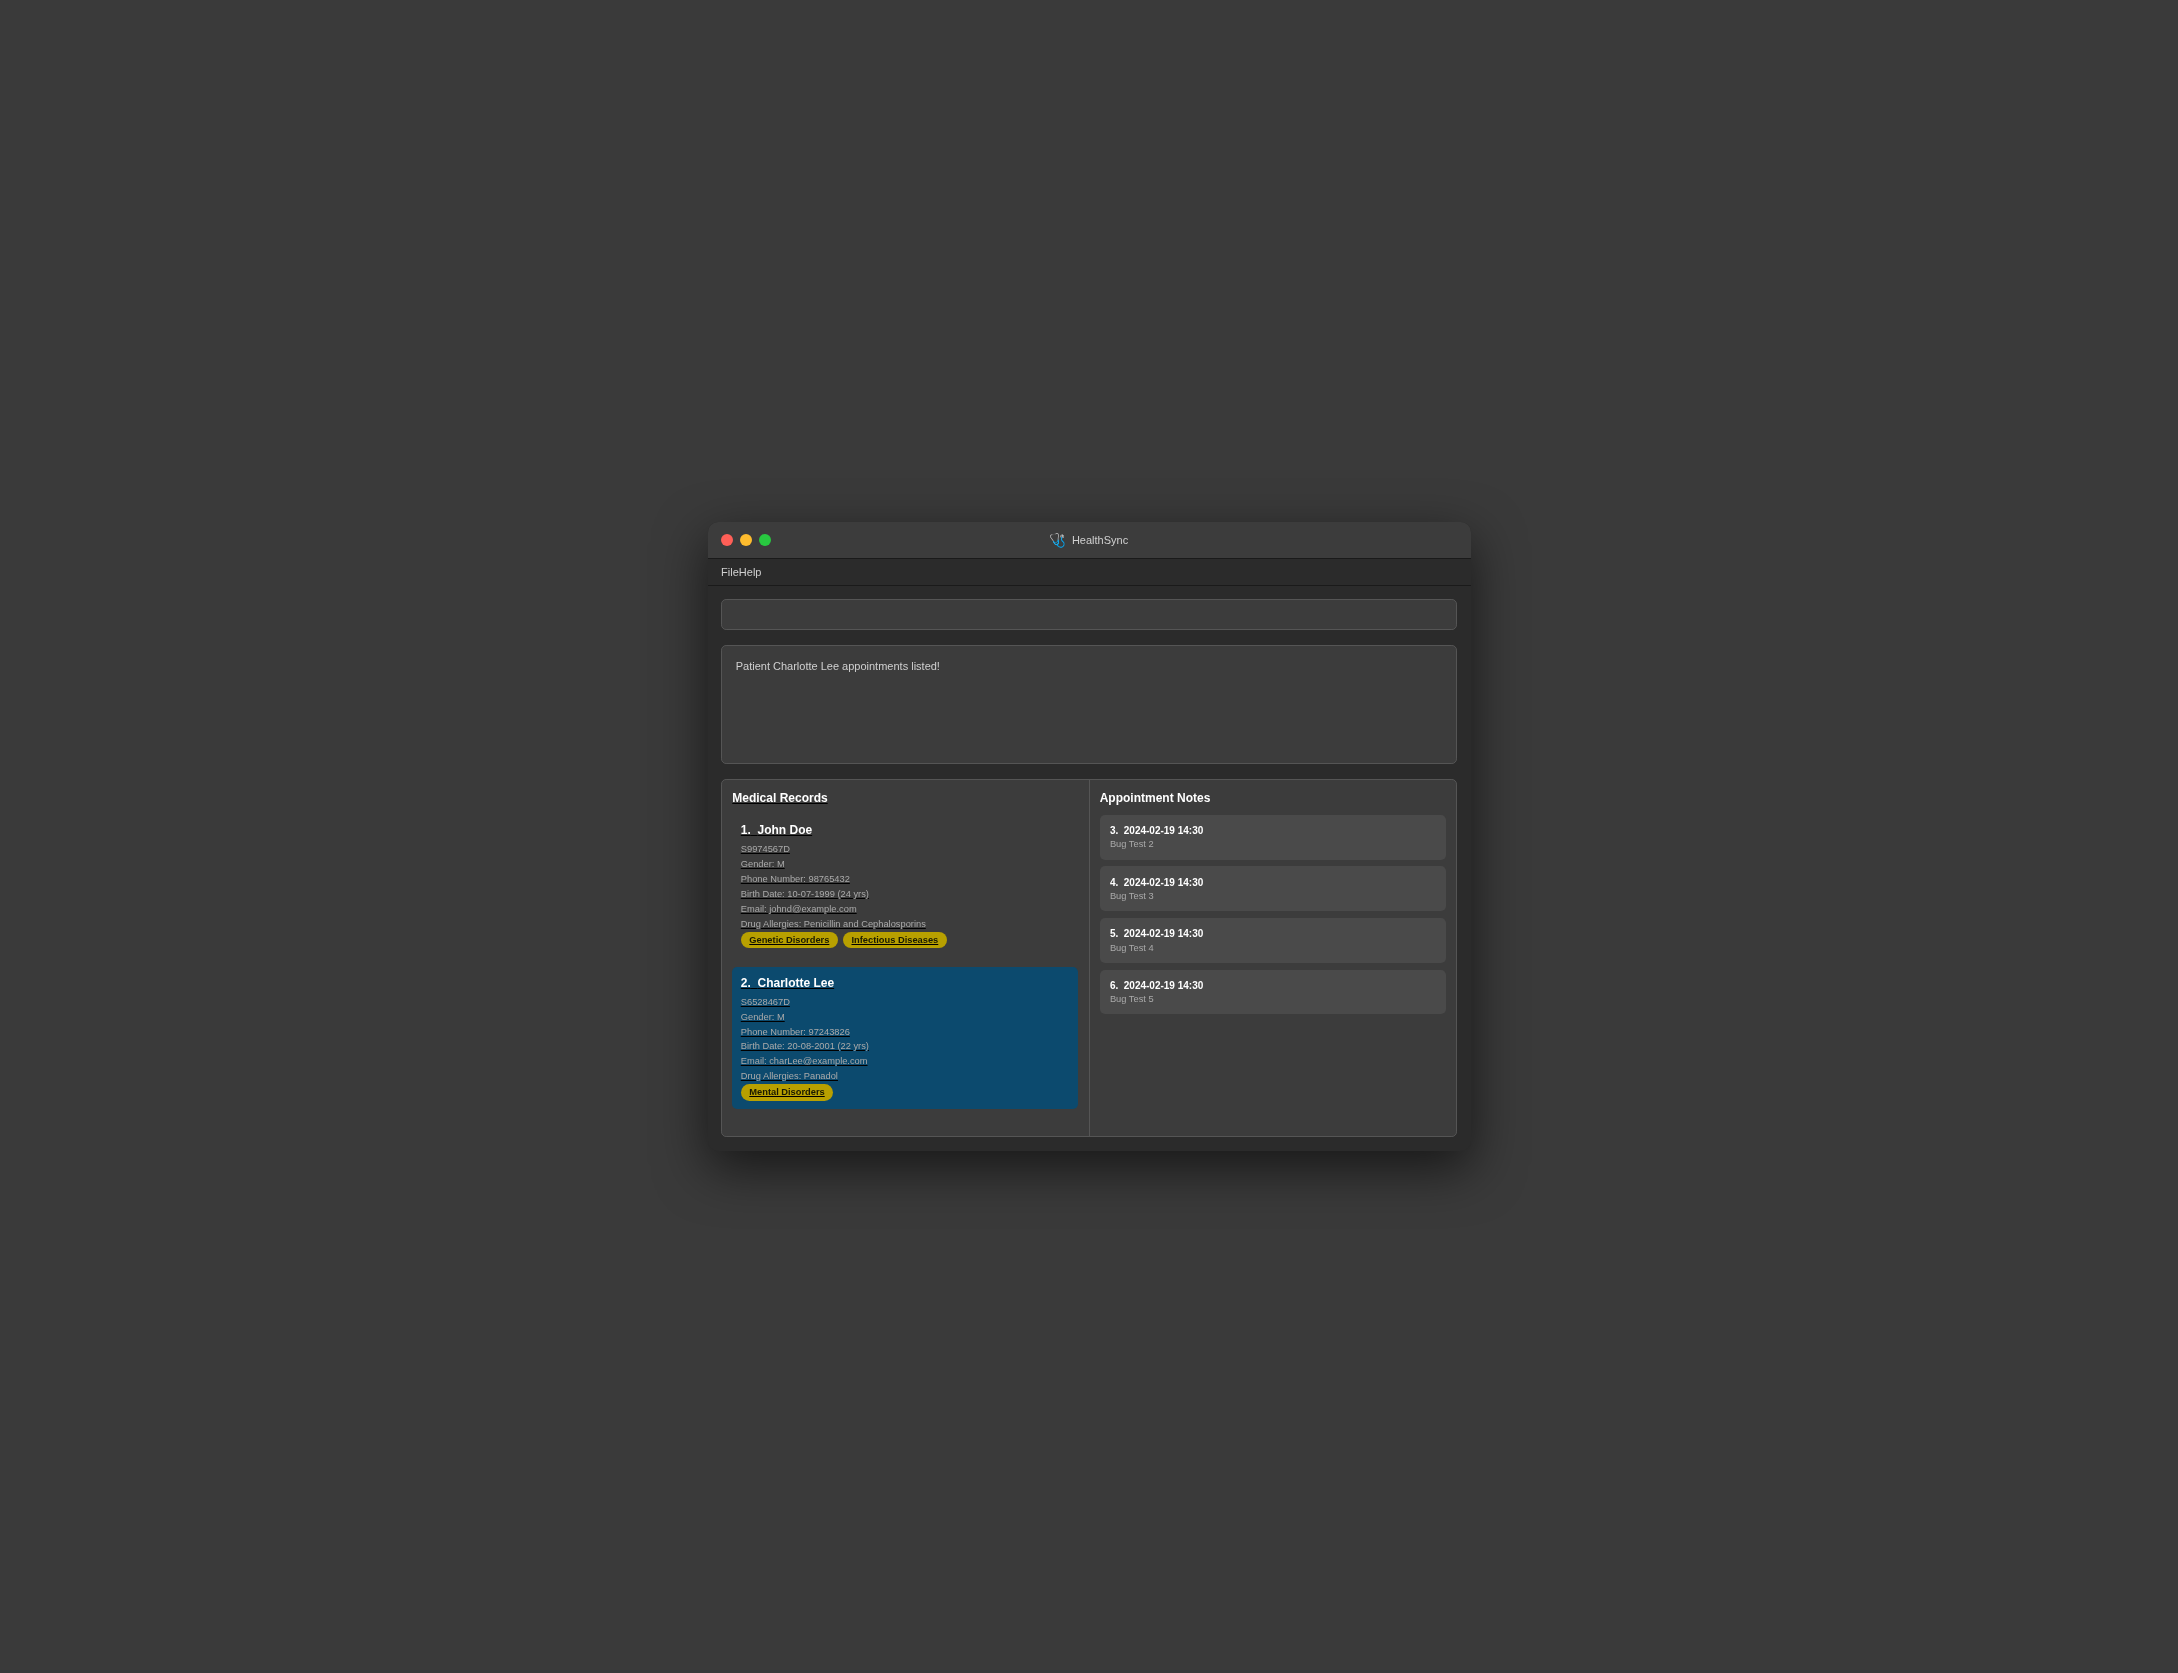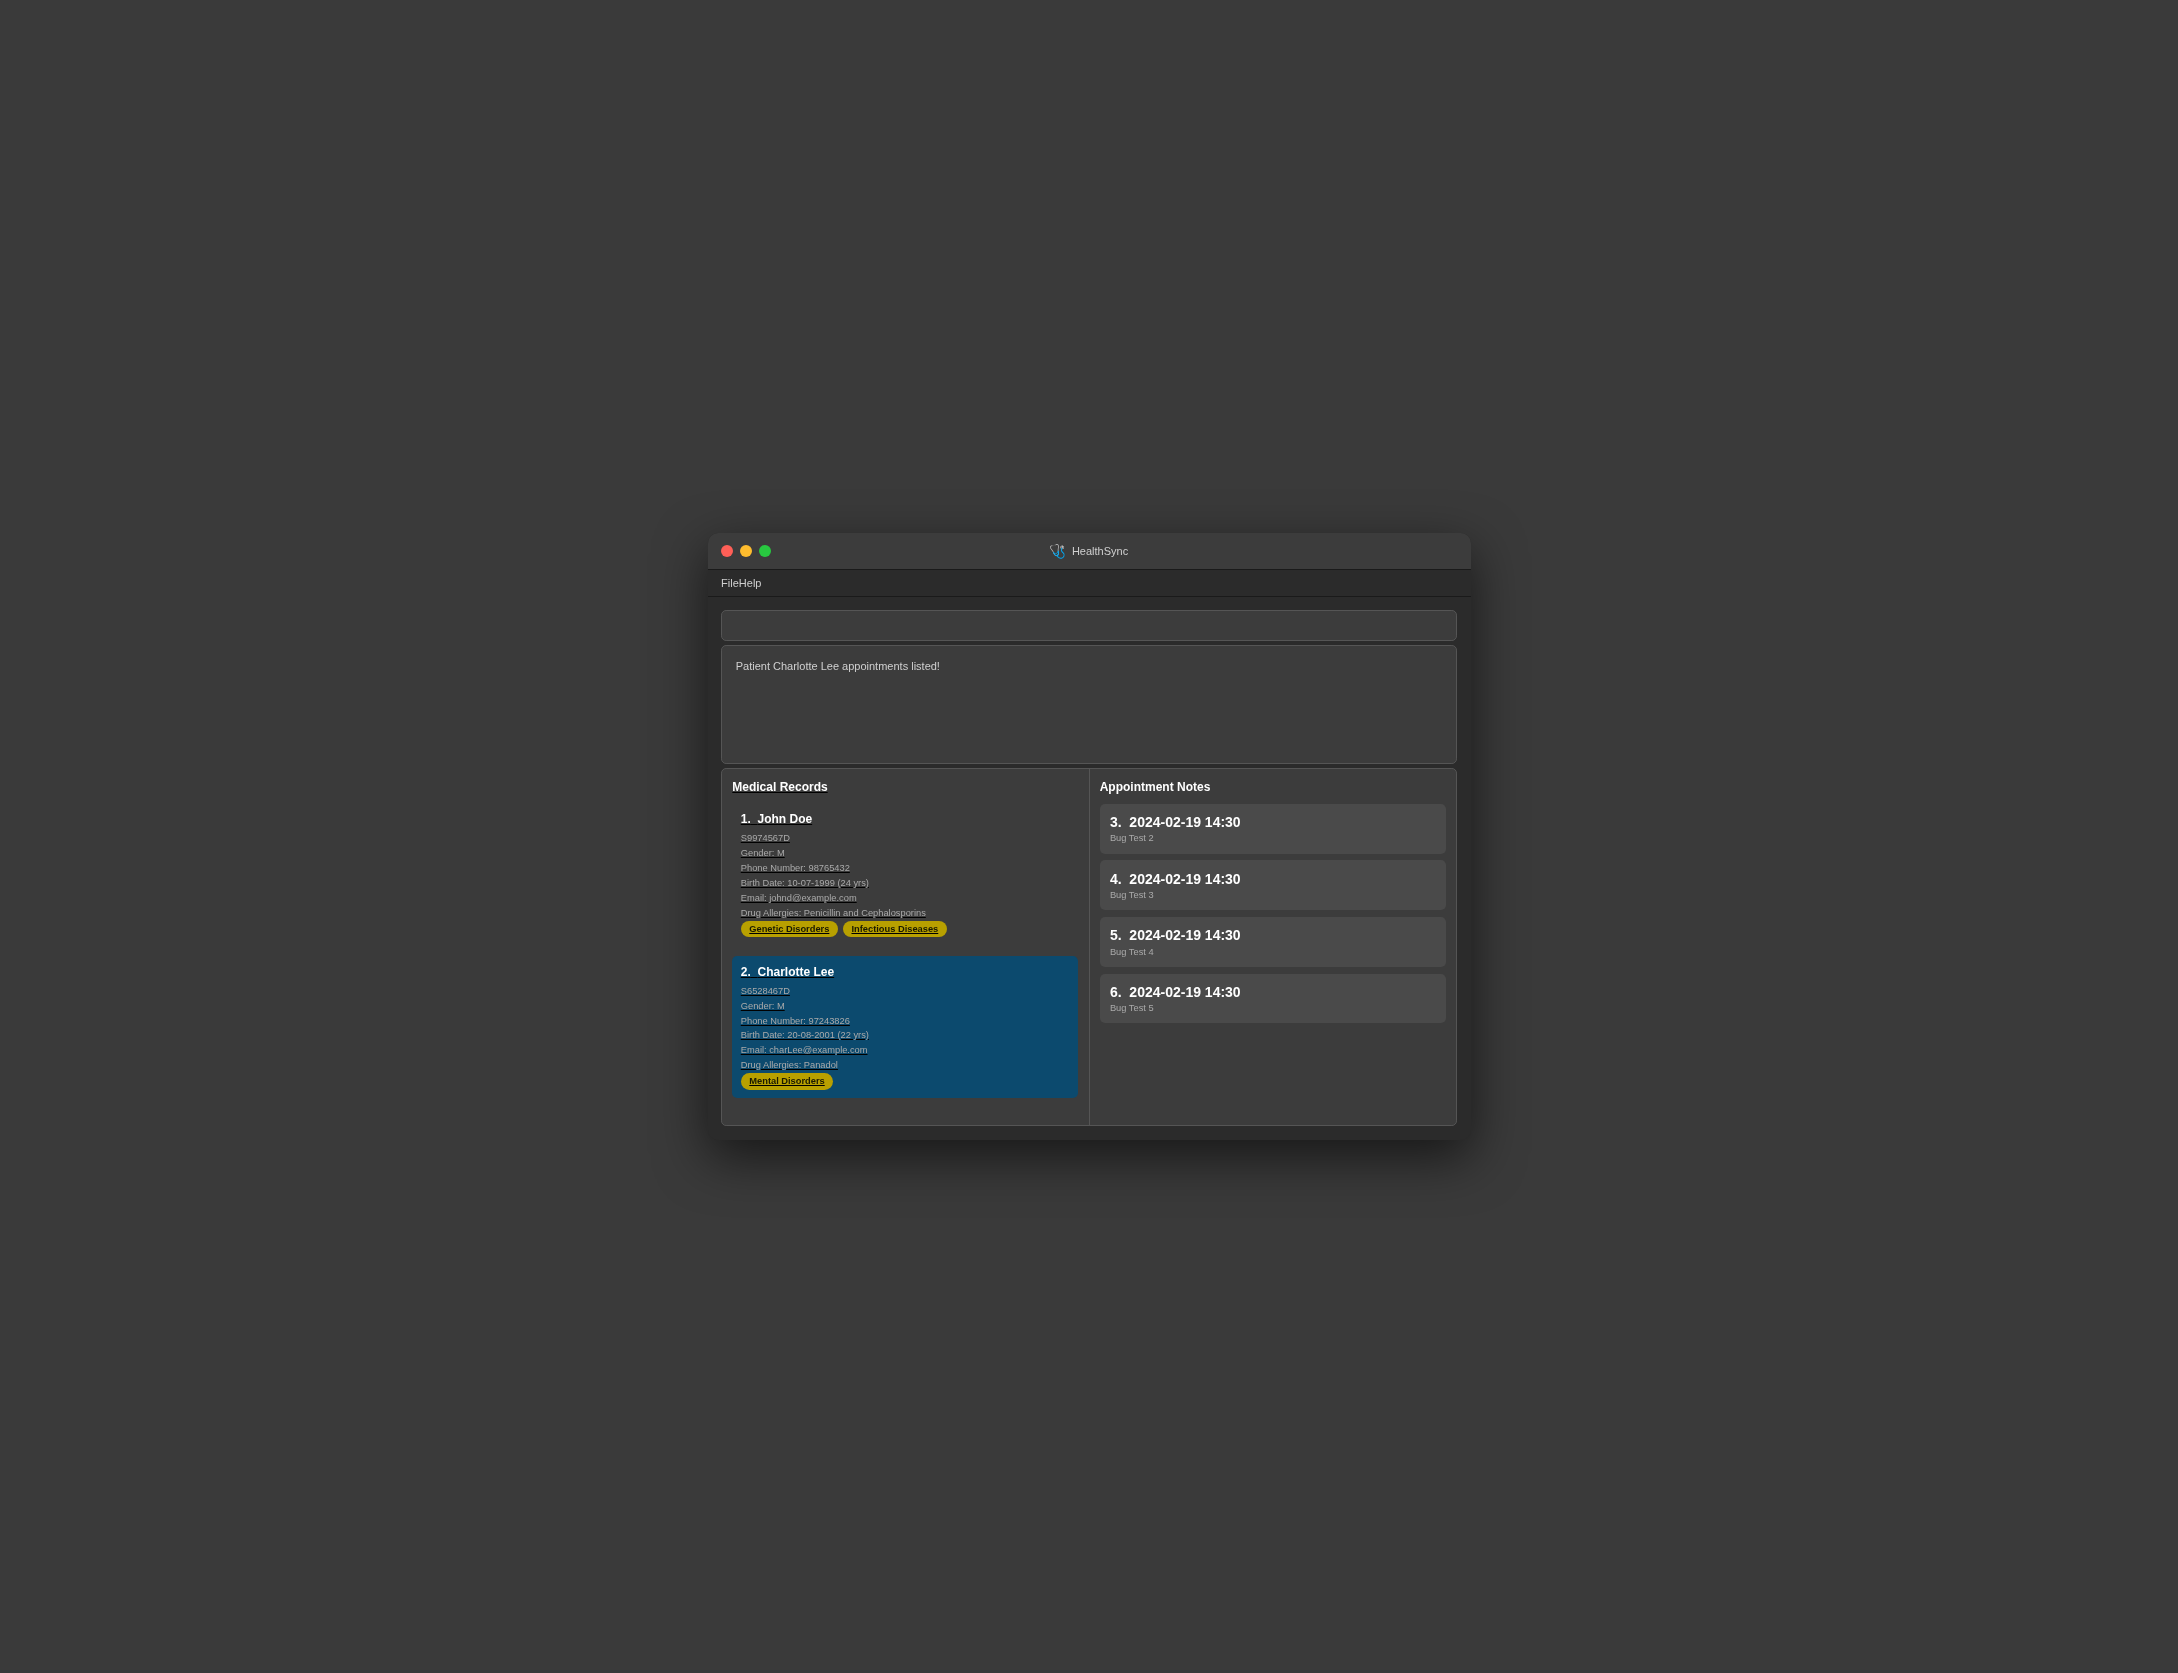--- a/index.html
+++ b/index.html
@@ -77,21 +77,21 @@
     .menu-item {
       color: #d0d0d0;
       font-size: 11px;
       cursor: pointer;
     }
 
     .main-content {
       padding: 13.6px;
       display: flex;
       flex-direction: column;
-      gap: 4px;
+      gap: 15px;
     }
 
     .search-bar {
       background: #3c3c3c;
       border: 0.8px solid #555;
       border-radius: 5.1px;
       padding: 8.5px 10.2px;
       color: #d0d0d0;
       font-size: 11px;
       width: 100%;
@@ -181,21 +181,21 @@
 
     .appointment-item {
       margin-bottom: 6.8px;
       padding: 10.2px;
       border-radius: 5.1px;
       background: #4a4a4a;
     }
 
     .appointment-header {
       color: #ffffff;
-      font-size: 14px;
+      font-size: 10px;
       font-weight: bold;
       margin-bottom: 3.4px;
     }
 
     .appointment-desc {
       color: #aaaaaa;
       font-size: 9.3px;
     }
 
     .status-bar {

